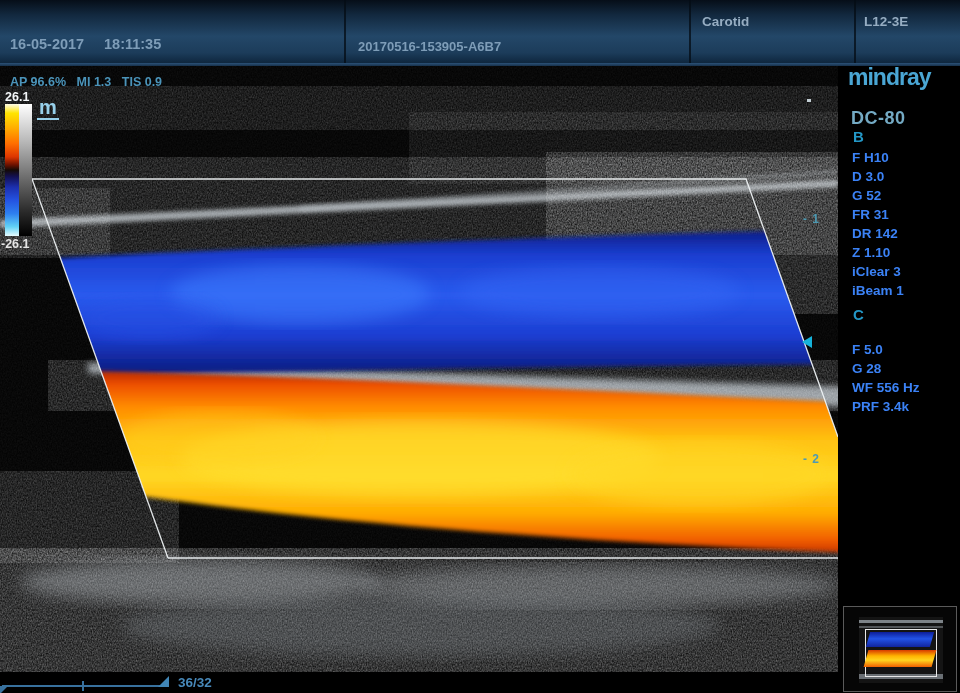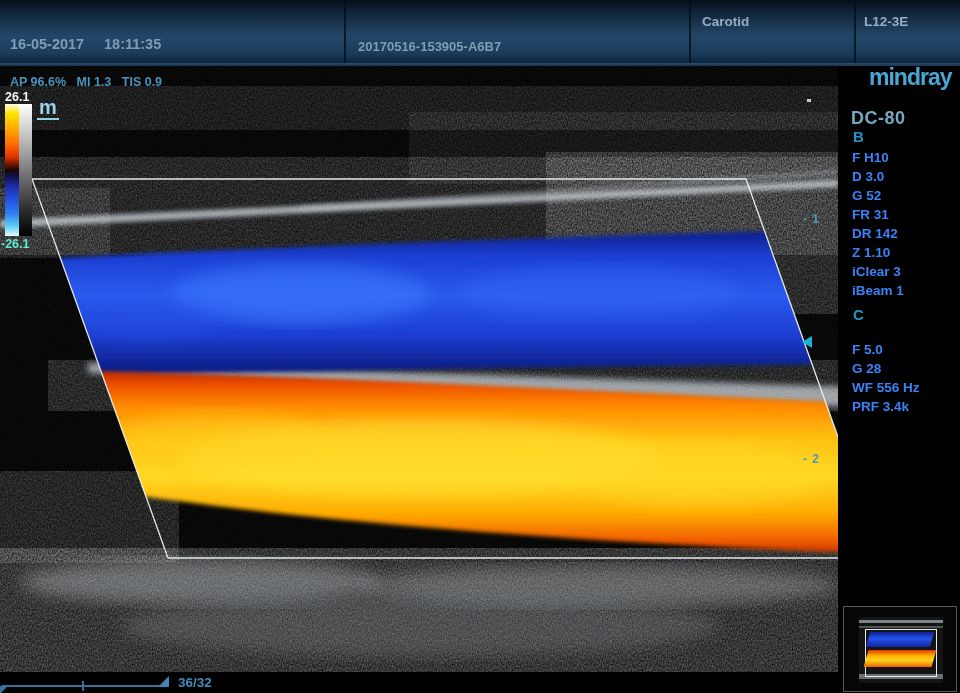--- a/index.html
+++ b/index.html
@@ -11,37 +11,37 @@
     background:linear-gradient(to bottom,#060e18 0%,#12283e 22%,#234768 55%,#1c3c5a 80%,#112b44 92%,#0d2236 100%); }
   #topbar .accent { position:absolute; left:0; bottom:0; width:100%; height:3px;
     background:linear-gradient(to bottom,#2c5278,#16304a); }
   .tb-divider { position:absolute; top:0; width:2px; height:63px; background:rgba(4,12,20,.75); }
   .tb-text { color:#7e9db8; font-weight:bold; position:absolute; white-space:nowrap; }
   .tb-text.bright { color:#96adc2; }
 
   
   #sidebar { position:absolute; left:838px; top:66px; width:122px; height:627px; background:#000; }
   #brand-logo { position:absolute; left:10px; top:-2px; font-size:23px; font-weight:bold;
-    color:#4aa6d4; letter-spacing:-1px;margin-left:21px; }
+    color:#4aa6d4; letter-spacing:-1px; }
   #model { position:absolute; left:13px; top:42px; font-size:18px; font-weight:bold;
     color:#74aac4; letter-spacing:.5px; }
   .mode-label { position:absolute; left:15px; font-size:15px; font-weight:bold; color:#2397c6; }
   .param-col { position:absolute; left:14px; }
   .param-col div { font-size:13.5px; font-weight:bold; color:#3b82f6; line-height:19px; white-space:nowrap; }
 
   
   #image-area { position:absolute; left:0; top:66px; width:838px; height:627px;
     background:#000; overflow:hidden; }
   #us-svg { position:absolute; left:0; top:0; }
 
   #ap-line { position:absolute; left:3px; top:9px; font-size:12.5px; font-weight:bold; color:#4b94ba;margin-left:7px; }
   #ap-line span { margin-right:7px; }
 
   #scale-max { position:absolute; left:5px; top:24px; color:#f3f6f8; font-weight:bold; font-size:12.5px; }
-  #scale-min { position:absolute; left:1px; top:171px; color:#5eead4; font-weight:bold; font-size:12.5px; }
+  #scale-min { position:absolute; left:1px; top:171px; color:#e5e5e5; font-weight:bold; font-size:12.5px; }
   #colorbar { position:absolute; left:5px; top:38px; width:29px; height:132px; }
   #colorbar .cstrip { position:absolute; left:0; top:0; width:14px; height:132px;
     background:linear-gradient(to bottom,#fffce8 0%,#ffe400 7%,#ffae00 18%,#ff6e00 30%,#dd3600 40%,#6e1200 46%,#150a06 50%,#131052 55%,#1c2fae 63%,#2453e2 73%,#2e80f0 83%,#62d2f5 93%,#e6fbff 100%); }
   #colorbar .gstrip { position:absolute; left:14px; top:0; width:13px; height:132px;
     background:linear-gradient(to bottom,#ffffff 0%,#b9b9b9 28%,#6f6f6f 55%,#2e2e2e 80%,#000 100%); }
 
   #m-mark { position:absolute; left:37px; top:31px; font-size:20px; line-height:20px; font-weight:bold;
     color:#97d0ea; border-bottom:2px solid #97d0ea; padding:0 2px 1px 2px; }
 
   .depth-marker { position:absolute; left:803px; color:#4e9ab2; font-weight:bold; font-size:12px; letter-spacing:1px; }

